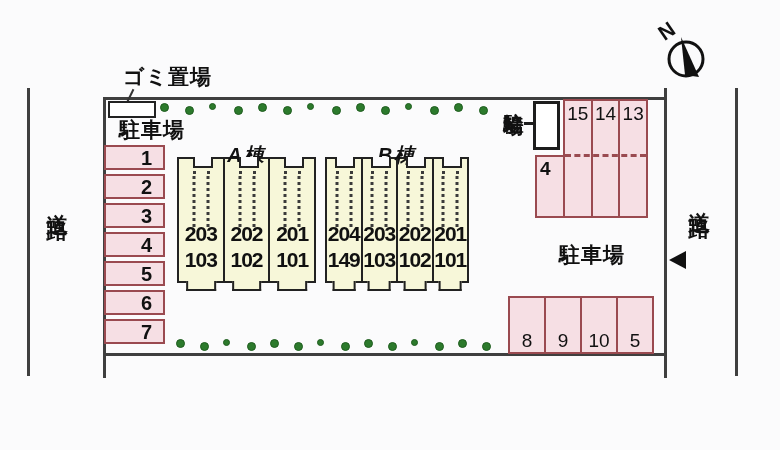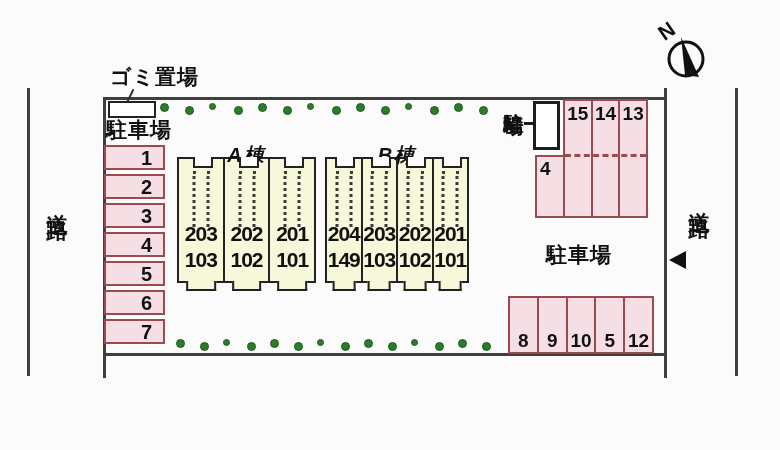--- a/index.html
+++ b/index.html
@@ -1,36 +1,36 @@
 <!DOCTYPE html>
 <html><head>
 <meta charset="utf-8">
 <style>
   html,body{margin:0;padding:0;background:#ffffff;}
   .plan{
     position:relative;width:780px;height:450px;background:#fbfbfc;overflow:hidden;
     font-family:"Liberation Sans","DejaVu Sans",sans-serif;color:var(--ink,#111);
   }
   .line{position:absolute;background:var(--line,#3f3f3f);}
-  .jlabel{position:absolute;font-weight:bold;font-size:21px;line-height:1;letter-spacing:1px;white-space:nowrap;}
+  .jlabel{position:absolute;font-weight:bold;font-size:21px;line-height:1;letter-spacing:1px;white-space:nowrap;margin-left:13px;}
   .vlabel{position:absolute;font-weight:bold;font-size:22px;line-height:1;writing-mode:vertical-rl;text-orientation:upright;letter-spacing:5px;white-space:nowrap;}
   .vlabel.small{font-size:20px;letter-spacing:2px;}
   
   .gbox{position:absolute;left:108px;top:101px;width:44px;height:13px;background:#ffffff;border:2px solid #222;}
   .leader{position:absolute;left:127px;top:88px;width:2px;height:25px;background:#333;transform:rotate(26deg);}
   
   .pleft{position:absolute;left:104px;top:145px;width:61px;}
   .pcell{height:25px;margin-bottom:4px;background:var(--pink,#f6dfe4);border:2px solid var(--pborder,#9a4a50);
          box-sizing:border-box;display:flex;align-items:center;justify-content:flex-end;
          padding-right:11px;font-size:20px;font-weight:bold;line-height:1;}
   
   .pblock{position:absolute;background:var(--pink,#f6dfe4);border:2px solid var(--pborder,#9a4a50);box-sizing:border-box;display:flex;}
   .pcol{flex:1;position:relative;}
   .pcol + .pcol{border-left:2px solid var(--pborder,#9a4a50);}
-  .pnum{position:absolute;left:50%;transform:translateX(-50%);font-size:19px;font-weight:bold;line-height:1;}
+  .pnum{position:absolute;left:50%;transform:translateX(-50%);font-size:19px;font-weight:normal;line-height:1;}
   .pnum.top{top:3px;}
   .pnum.bottom{bottom:2px;}
   .dashline{position:absolute;left:565px;top:154px;width:81px;border-top:3px dashed var(--pborder,#9a4a50);}
   .cell16{position:absolute;left:535px;top:155px;width:30px;height:63px;background:var(--pink,#f6dfe4);
           border:2px solid var(--pborder,#9a4a50);box-sizing:border-box;
           font-size:19px;font-weight:bold;padding:2px 0 0 3px;line-height:1;}
   
   .bikebox{position:absolute;left:533px;top:101px;width:27px;height:49px;background:#ffffff;border:3px solid #1d1d1d;box-sizing:border-box;}
   .biketick{position:absolute;left:524px;top:122px;width:10px;height:3px;background:#1d1d1d;}
   
@@ -174,23 +174,20 @@
         <div class="pnum bottom">8</div>
       </div>
       <div class="pcol">
         <div class="pnum bottom">9</div>
       </div>
       <div class="pcol">
         <div class="pnum bottom">10</div>
       </div>
       <div class="pcol">
         <div class="pnum bottom">5</div>
-      </div>
-      <div class="pcol">
-        <div class="pnum bottom">12</div>
       </div>
     </div>
 
   <div class="arrowL"></div>
 
 <div class="dot" style="width: 9px; height: 9px; left: 160px; top: 103px;"></div>
     <div class="dot" style="width: 9px; height: 9px; left: 185px; top: 106px;"></div>
     <div class="dot" style="width: 7px; height: 7px; left: 209px; top: 103px;"></div>
     <div class="dot" style="width: 9px; height: 9px; left: 234px; top: 106px;"></div>
     <div class="dot" style="width: 9px; height: 9px; left: 258px; top: 103px;"></div>

